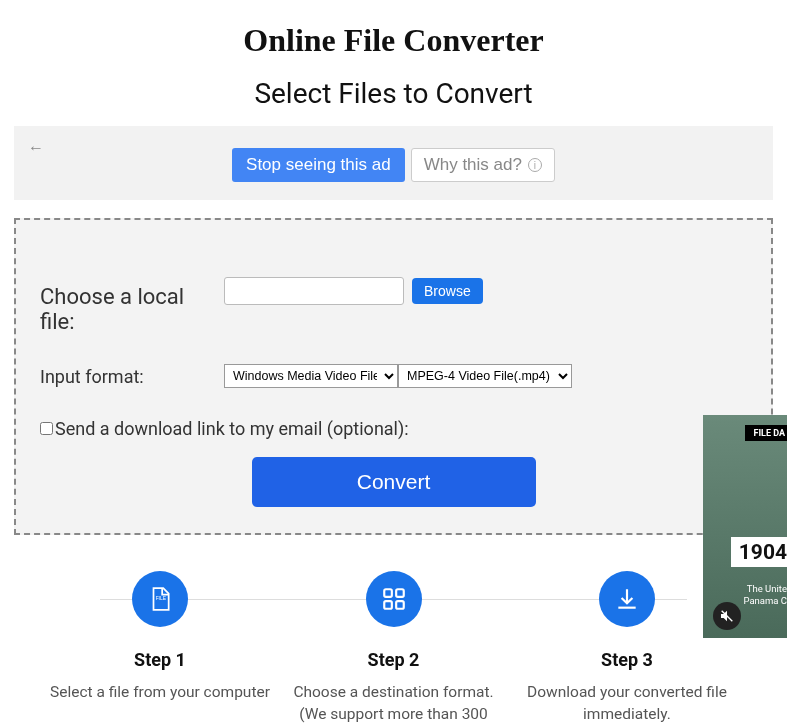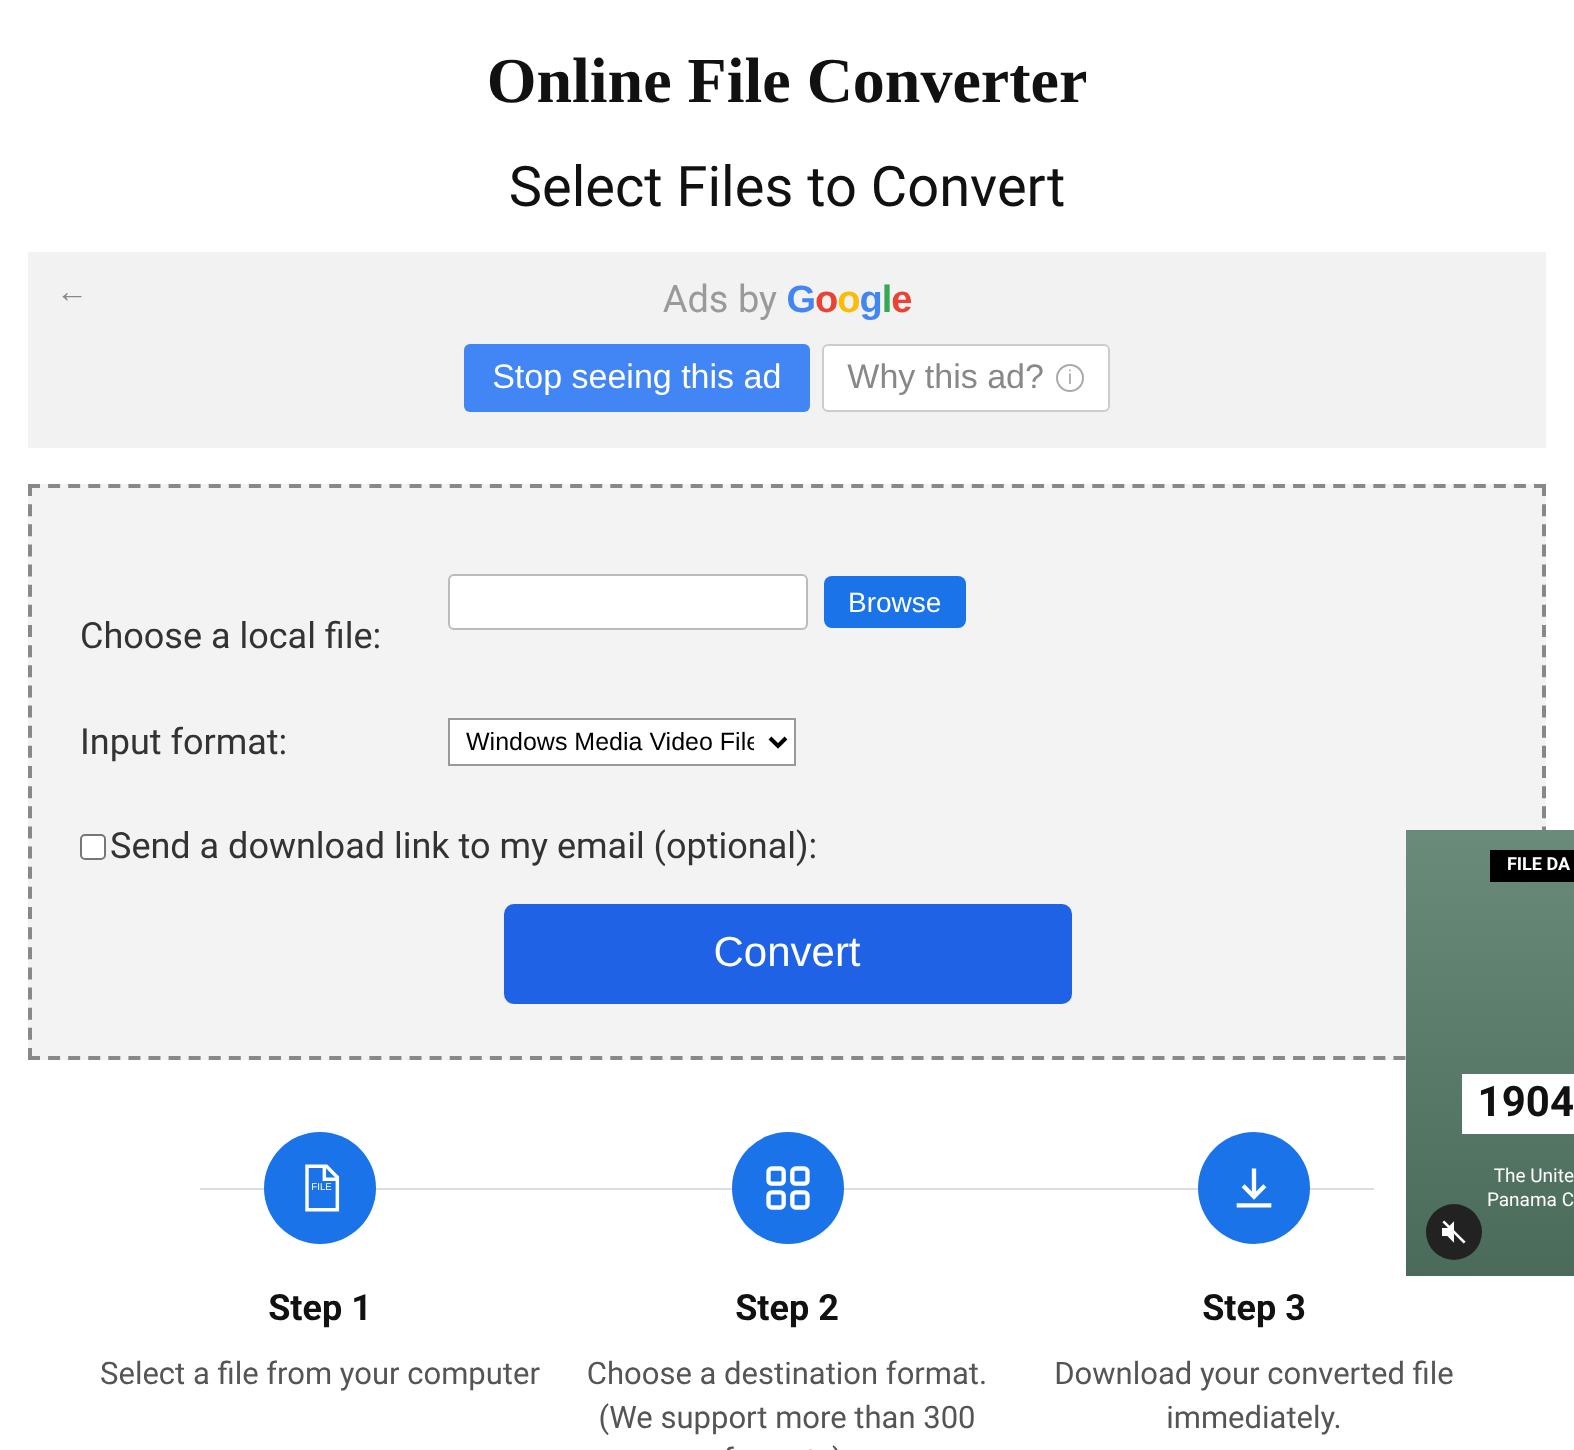--- a/index.html
+++ b/index.html
@@ -15,21 +15,21 @@
 .google .g3 { color: #FBBC05; }
 .google .g4 { color: #4285F4; }
 .google .g5 { color: #34A853; }
 .google .g6 { color: #EA4335; }
 .ad-buttons { display: flex; justify-content: center; gap: 6px; margin-top: 10px; }
 .btn-stop { background: #4285F4; color: #fff; border: none; padding: 6px 14px; font-size: 17px; border-radius: 3px; cursor: pointer; }
 .btn-why { background: #fff; color: #888; border: 1px solid #ccc; padding: 6px 12px; font-size: 17px; border-radius: 3px; cursor: pointer; display: inline-flex; align-items: center; gap: 6px; }
 .info-circle { display: inline-block; width: 14px; height: 14px; border: 1px solid #aaa; border-radius: 50%; font-size: 10px; line-height: 13px; text-align: center; color: #aaa; }
 .form-box { border: 2px dashed #888; background: #f3f3f3; margin: 18px 14px 0 14px; padding: 28px 24px 26px 24px; }
 .row { display: flex; align-items: center; margin-bottom: 30px; }
-.row .label { font-size: 18px; color: #333; margin-top: 36px; }
+.row .label { font-size: 22px; color: #333; margin-top: 36px; }
 .row1 .label { width: 184px; }
 .file-input { width: 180px; height: 28px; border: 1px solid #bbb; background: #fff; border-radius: 3px; }
 .browse-btn { background: #1a73e8; color: #fff; border: none; margin-left: 8px; padding: 5px 12px; font-size: 14px; border-radius: 4px; cursor: pointer; }
 .row2 { gap: 0; }
 .row2 .label1 { width: 184px; font-size: 18px; color: #333; }
 .row2 select { width: 174px; height: 24px; border: 1px solid #999; background: #fff; font-size: 12.5px; padding: 1px 4px; }
 .row2 .label2 { font-size: 18px; color: #333; margin-left: 2px; width: 178px; }
 .row3 { margin-bottom: 18px; }
 .row3 input[type=checkbox] { margin-right: 2px; width: 13px; height: 13px; }
 .row3 label { font-size: 18px; color: #333; }
@@ -50,42 +50,42 @@
 .mute-badge svg { width: 16px; height: 16px; }
 </style>
 </head>
 <body>
 
 <h1 class="page-title">Online File Converter</h1>
 <div class="page-subtitle">Select Files to Convert</div>
 
 <div class="ad-box">
   <span class="ad-back">←</span>
-  <div class="ad-label">
-    <span>Ads by </span><span class="google"><span class="g1">G</span><span class="g2">o</span><span class="g3">o</span><span class="g4">g</span><span class="g5">l</span><span class="g6">e</span></span>
-  </div>
   <div class="ad-buttons">
     <button class="btn-stop">Stop seeing this ad</button>
     <button class="btn-why">
       <span>Why this ad?</span>
       <span class="info-circle">i</span>
     </button>
   </div>
 </div>
 
 <div class="form-box">
   <div class="row row1">
     <span class="label">Choose a local file:</span>
     <input type="text" class="file-input" style="">
     <button class="browse-btn">Browse</button>
   </div>
   <div class="row row2">
     <span class="label1">Input format:</span>
     <select>
       <option>Windows Media Video File(.wmv)</option>
+    </select>
+    <select>
+      <option>MPEG-4 Video File(.mp4)</option>
     </select>
   </div>
   <div class="row row3">
     <input type="checkbox" id="emailchk" style="">
     <label for="emailchk">Send a download link to my email (optional):</label>
   </div>
   <div class="convert-row">
     <button class="convert-btn">Convert</button>
   </div>
 </div>

